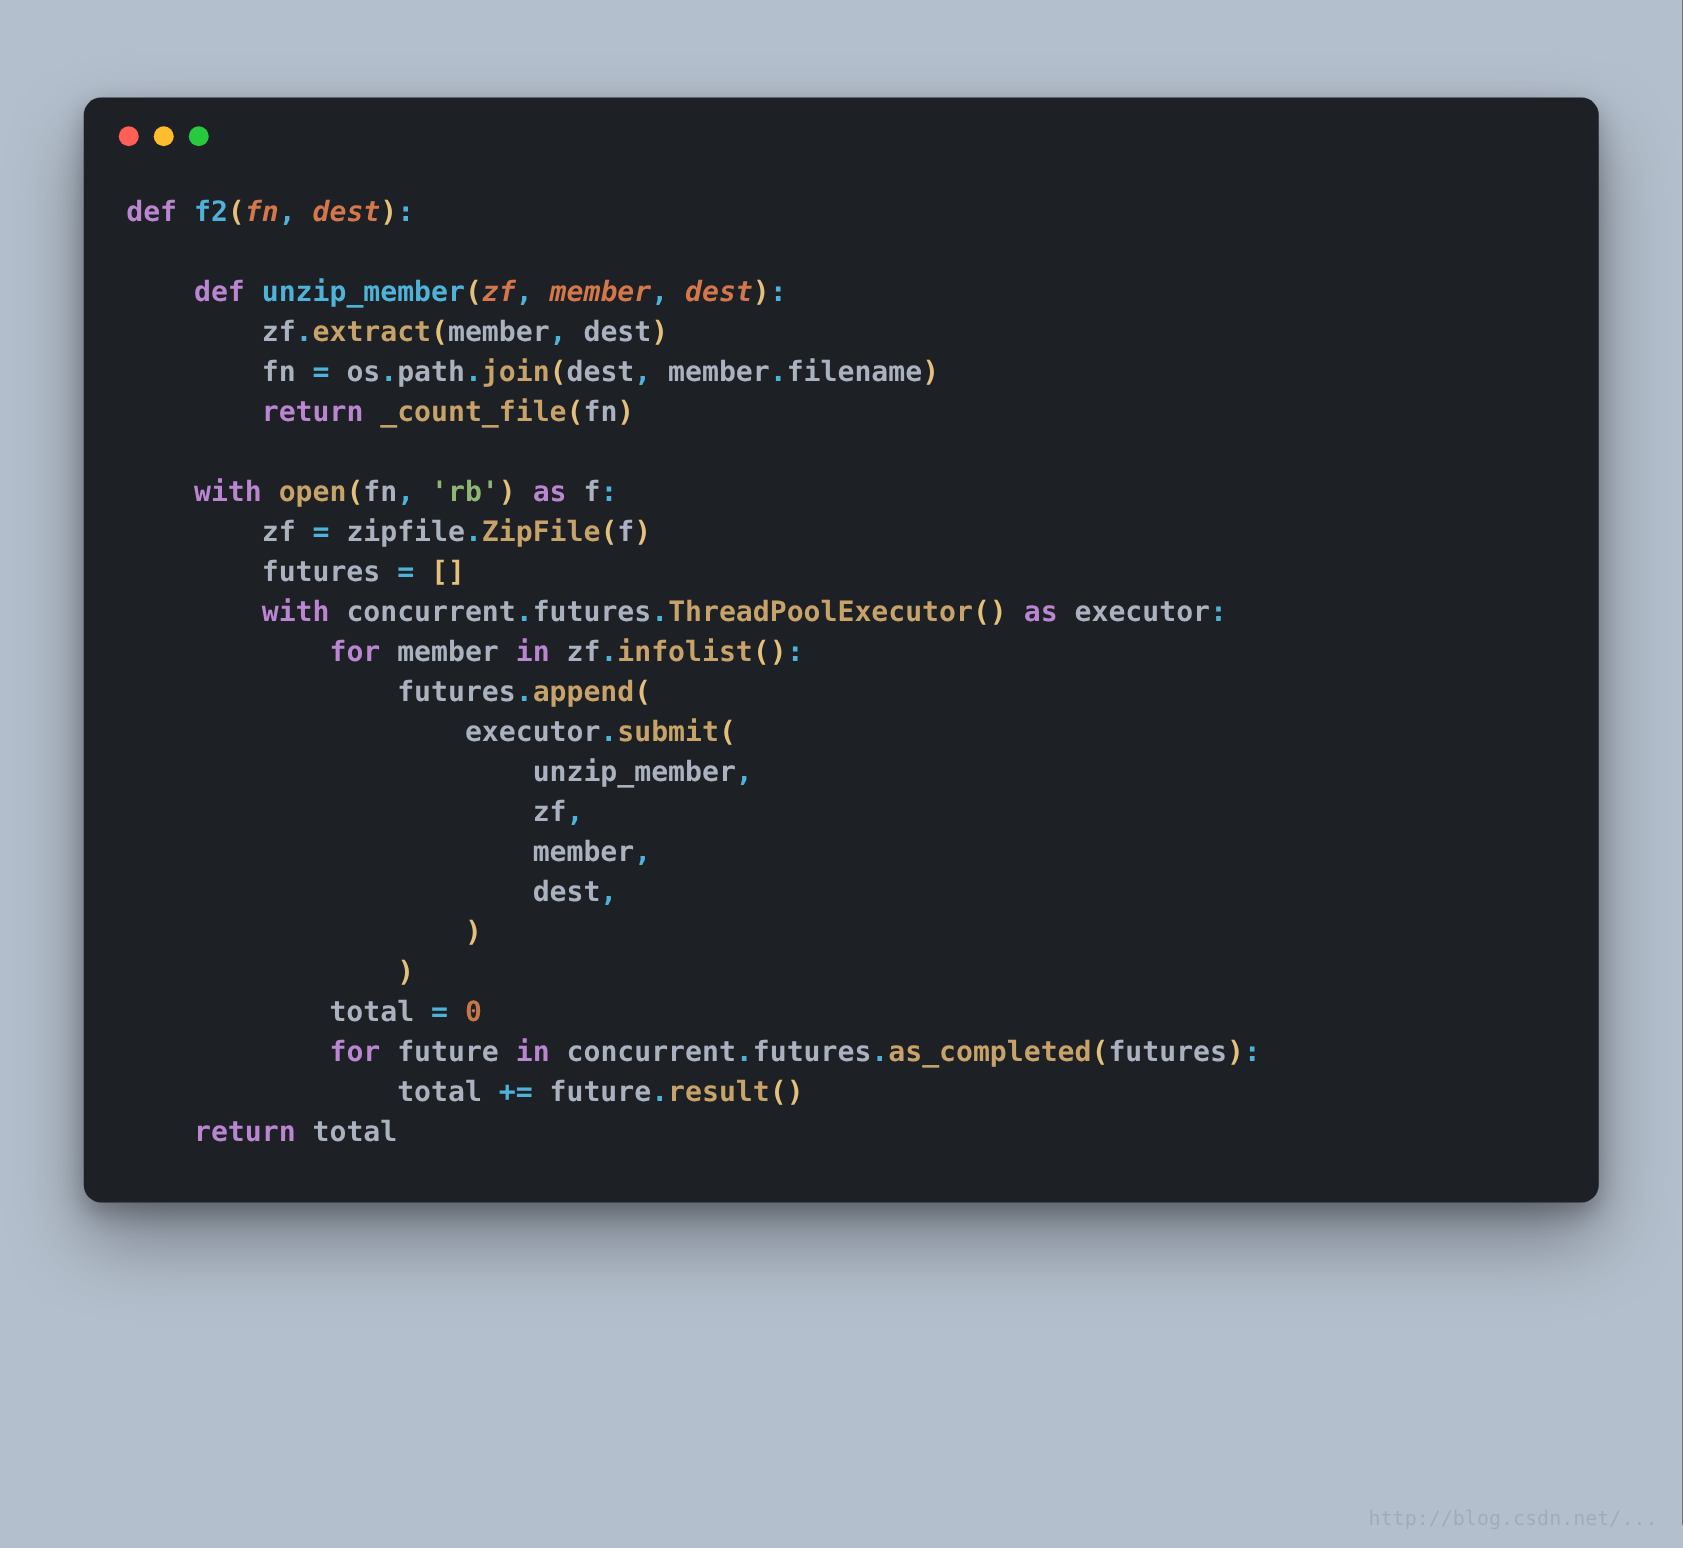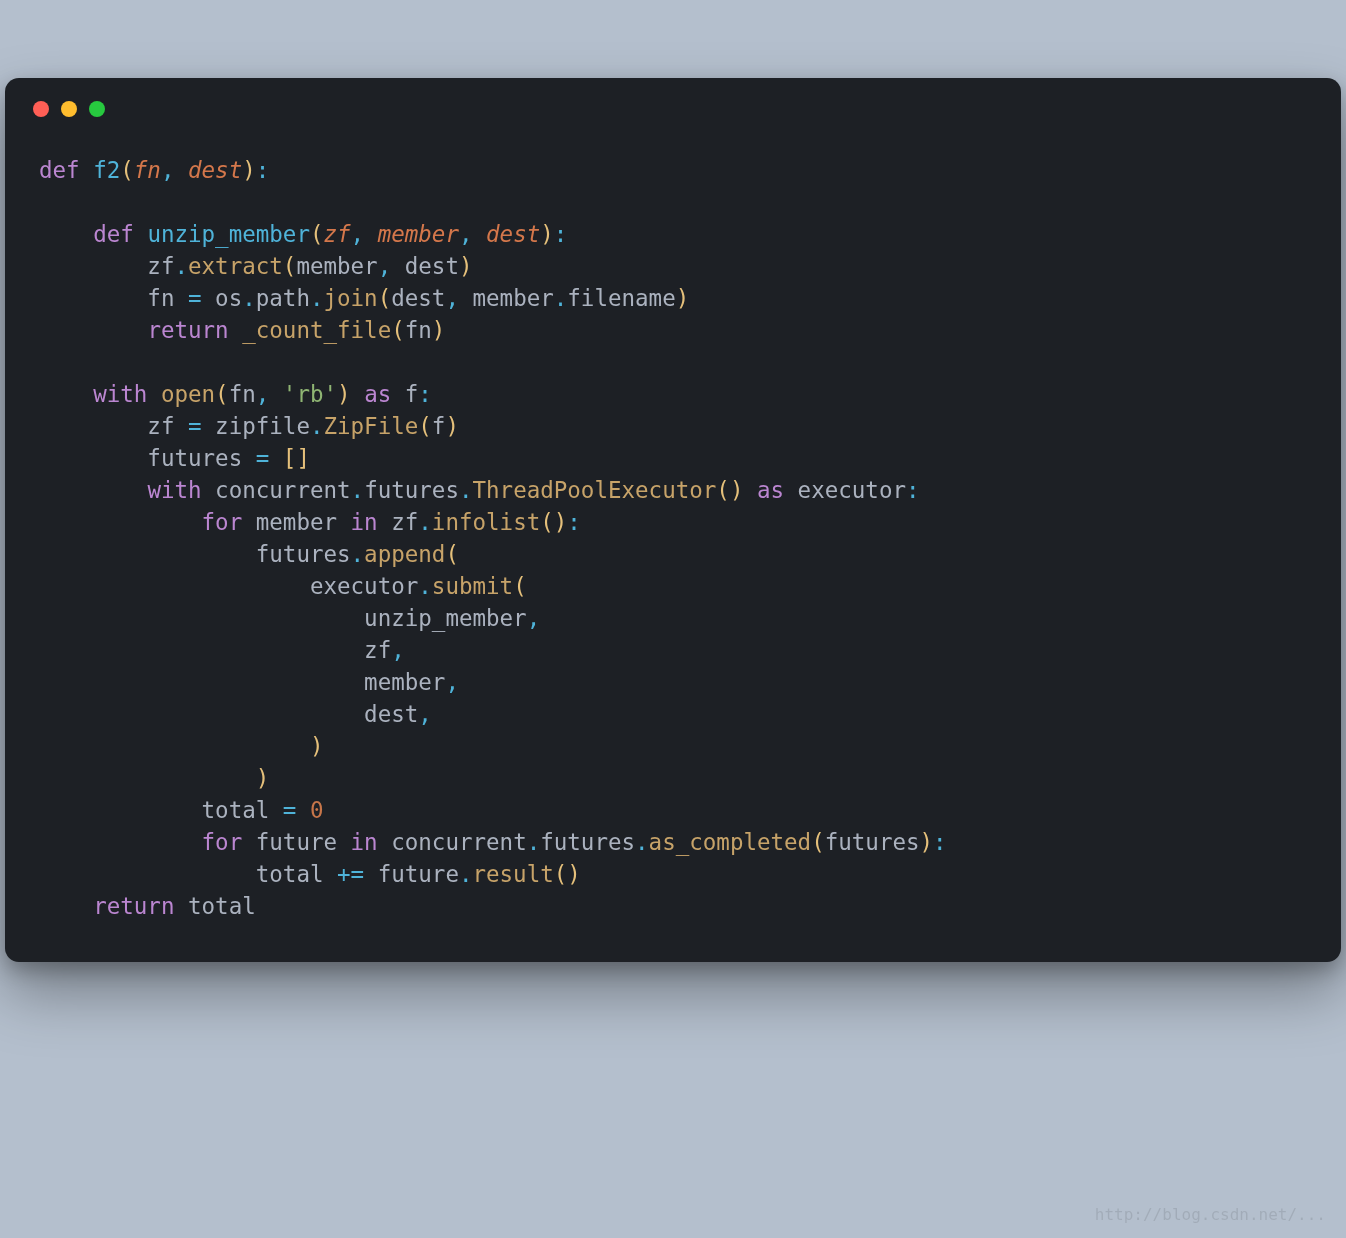--- a/index.html
+++ b/index.html
@@ -21,25 +21,26 @@
   *{box-sizing:border-box;}
   html,body{margin:0;padding:0;}
   body{
     width:1346px;height:1238px;
     background:var(--page-bg);
     display:flex;align-items:flex-start;justify-content:center;
     padding-top:78px;
     font-family:ui-monospace,'SF Mono',Menlo,Consolas,monospace;
   }
   .window{
-    width:1336px;
+    width:1212px;
     background:var(--bg);
     border-radius:14px;
     box-shadow:0 30px 60px rgba(0,0,0,.35),0 8px 20px rgba(0,0,0,.25);
     overflow:hidden;
+    font-weight:bold;
   }
   .titlebar{
     height:62px;
     display:flex;align-items:center;
     padding-left:28px;gap:12px;
   }
   .dot{width:16px;height:16px;border-radius:50%;}
   .dot.red{background:var(--red);}
   .dot.yellow{background:var(--yellow);}
   .dot.green{background:var(--green);}

